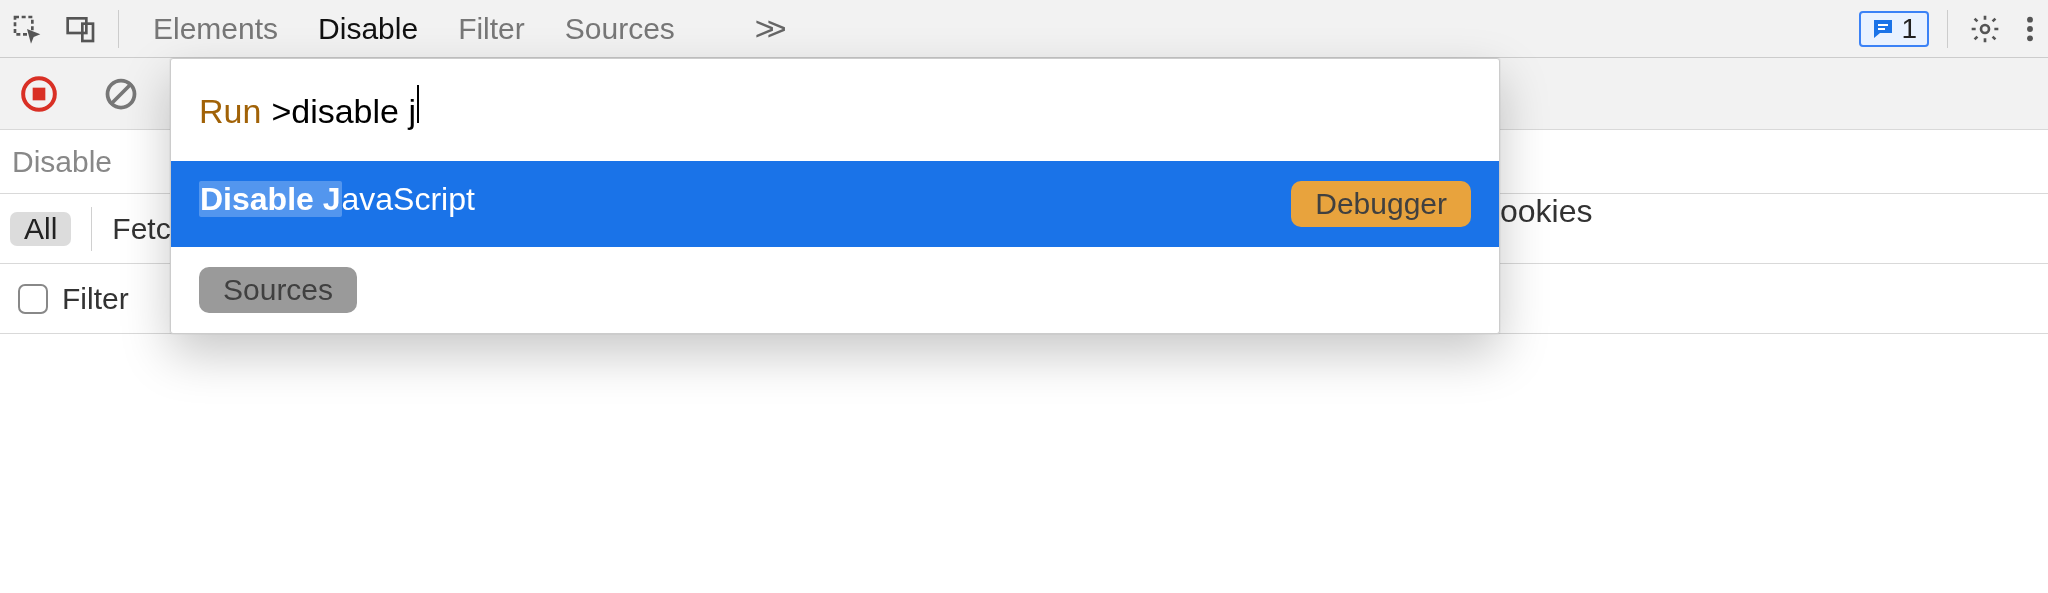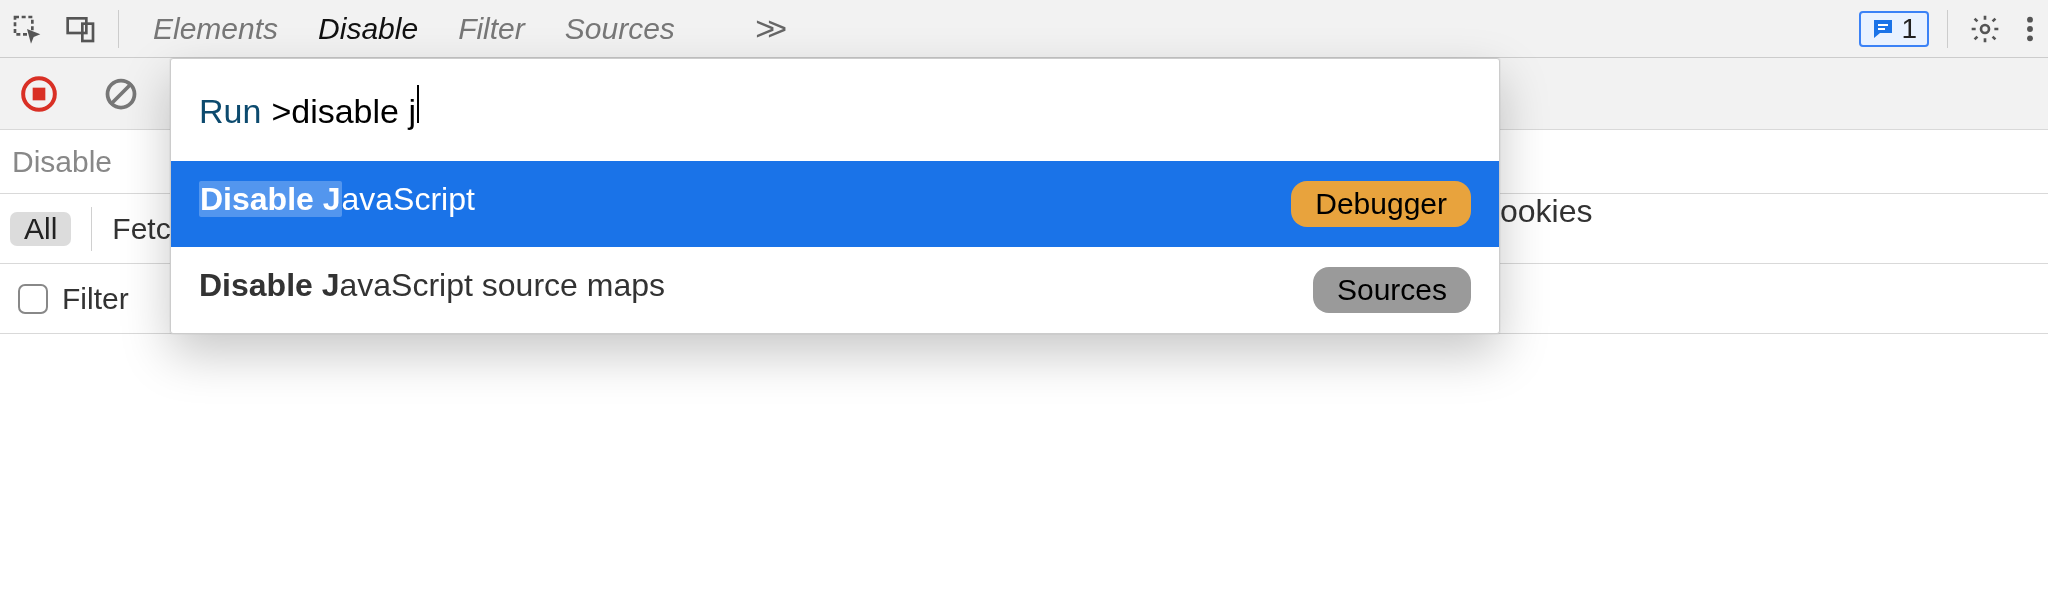--- a/index.html
+++ b/index.html
@@ -36,21 +36,20 @@
     height: 38px;
     background: #ccc;
     margin: 0 10px;
   }
   .tabs {
     display: flex;
     align-items: center;
     gap: 40px;
     margin-left: 24px;
     height: 100%;
-    font-style: italic;
   }
   .tab {
     font-size: 30px;
     color: #777;
     cursor: pointer;
     height: 100%;
     display: flex;
     align-items: center;
   }
   .tab.active {
@@ -152,21 +151,21 @@
     box-shadow: 0 20px 50px rgba(0,0,0,0.22), 0 0 0 1px rgba(0,0,0,0.03);
     overflow: hidden;
   }
   .palette-input-row {
     display: flex;
     align-items: baseline;
     padding: 26px 28px 30px 28px;
     font-size: 34px;
   }
   .run-label {
-    color: #0c4a6e;
+    color: #a16207;
     margin-right: 10px;
   }
   .prompt-prefix {
     color: #000;
   }
   .query-text {
     color: #000;
     position: relative;
   }
   .caret {
@@ -189,24 +188,24 @@
   }
   .palette-item .title .match {
     font-weight: 700;
   }
   .palette-item.selected .title .match {
     background: rgba(255,255,255,0.25);
     border-radius: 2px;
     padding: 0 1px;
   }
   .palette-item .badge {
-    border-radius: 16px;
+    border-radius: 10px;
     padding: 6px 24px;
     font-size: 30px;
-    color: #000000;
+    color: #404040;
   }
   .badge.debugger { background: #e8a33d; }
   .badge.sources { background: #9a9a9a; }
   .cookies-peek {
     position: absolute;
     top: 193px;
     left: 1500px;
     font-size: 32px;
     color: #333;
   }
@@ -301,18 +300,15 @@
   </div>
 
   <div class="palette-item selected">
     <span class="title">
       <span class="match">Disable J</span><span>avaScript</span>
     </span>
     <span class="badge debugger">Debugger</span>
   </div>
 
   <div class="palette-item">
-    <span class="title">
-      <span class="match">Disable J</span><span>avaScript source maps</span>
-    </span>
     <span class="badge sources">Sources</span>
   </div>
 </div>
 
 </body></html>

